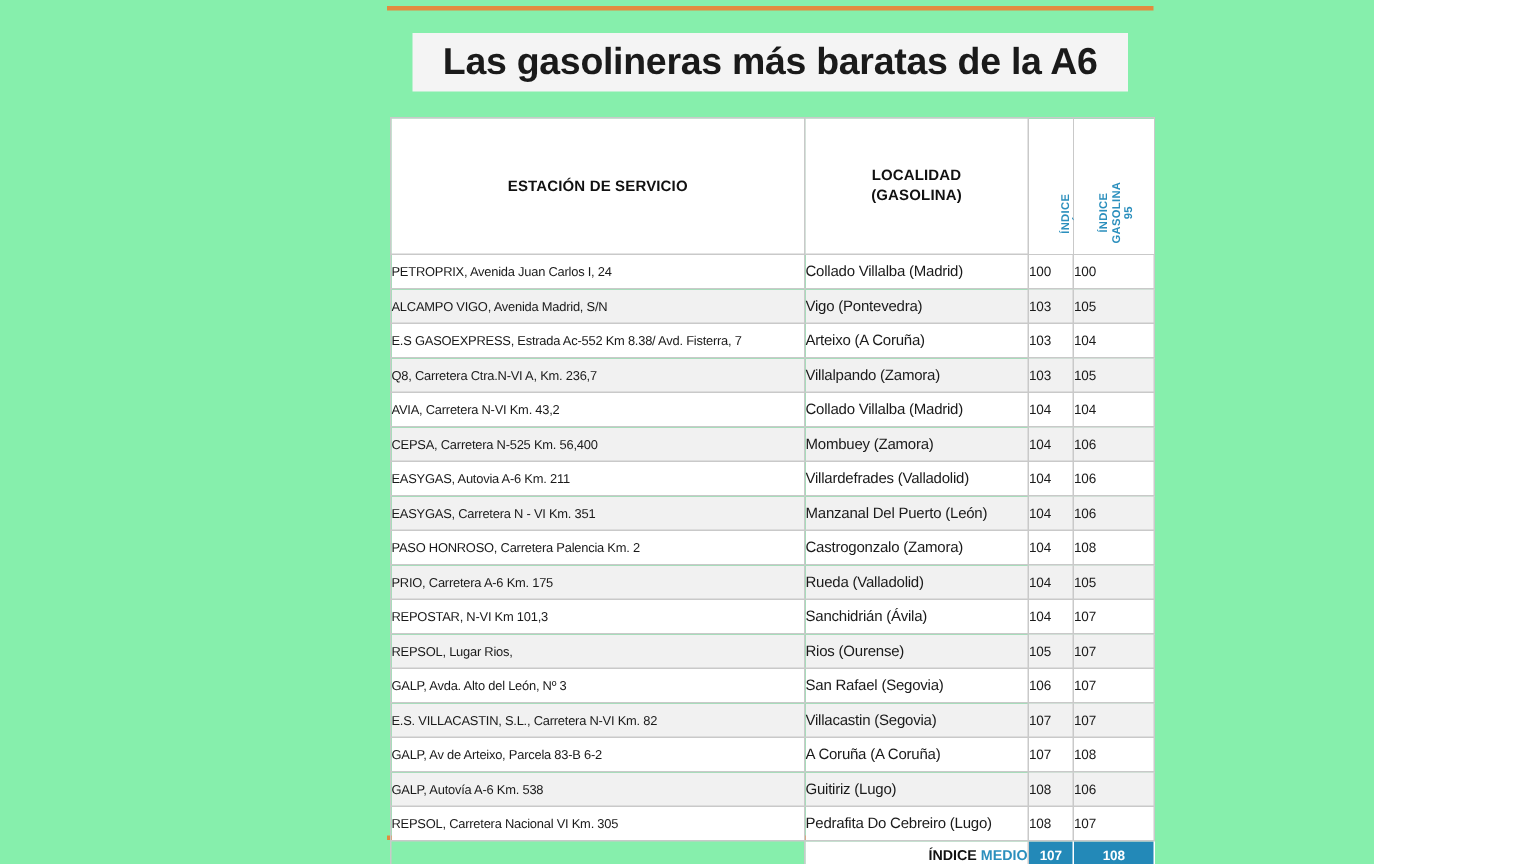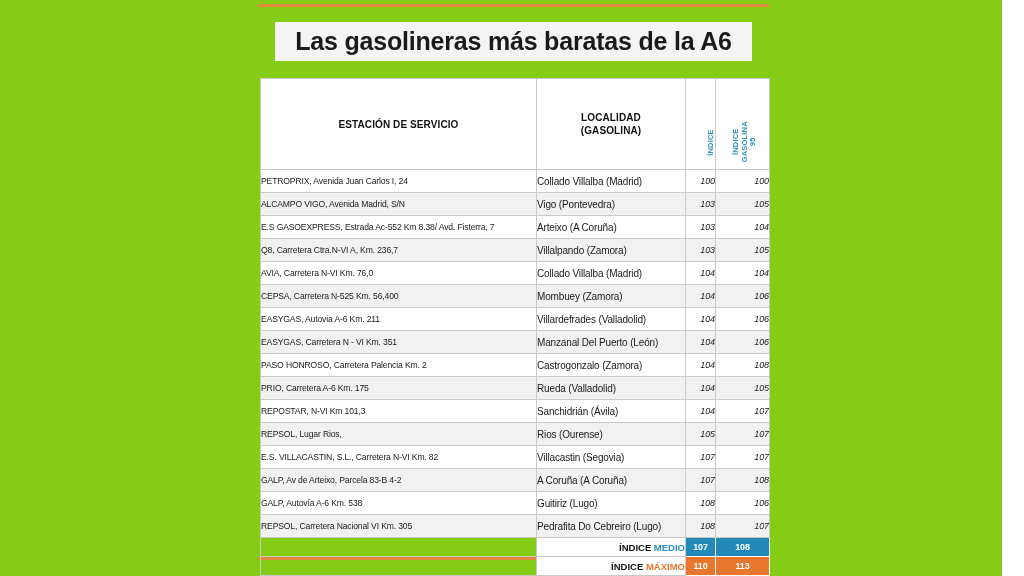--- a/index.html
+++ b/index.html
@@ -10,23 +10,23 @@
     height: 576px;
     overflow: hidden;
   }
   body {
     font-family: "Liberation Sans", sans-serif;
     -webkit-font-smoothing: antialiased;
   }
 
   .slide {
     position: relative;
-    width: 1002px;
+    width: 916px;
     height: 576px;
-    background: #84cc16;
+    background: #86efac;
   }
 
   
   .content {
     position: absolute;
     left: 258px;
     top: 0;
     width: 511px;
     height: 576px;
   }
@@ -142,24 +142,23 @@
   }
   td.loc {
     padding-left: 7px;
     padding-right: 4px;
     font-size: 10px;
     letter-spacing: -0.15px;
     white-space: nowrap;
     overflow: hidden;
   }
   td.num {
-    text-align: right;
+    text-align: left;
     font-size: 9px;
     letter-spacing: -0.1px;
-    font-style: italic;
   }
 
   
   tr.sum td { height: 18px; border-color: #c9c9c9; }
   td.sum-blank {
     background: transparent;
     border-left: 1px solid transparent;
     border-right: 1px solid transparent;
     border-top: 1px solid transparent;
     border-bottom: 1px solid transparent;
@@ -252,21 +251,21 @@
               <td class="num">103</td>
               <td class="num">104</td>
             </tr>
             <tr class="row">
               <td class="est">Q8, Carretera Ctra.N-VI A, Km. 236,7</td>
               <td class="loc">Villalpando (Zamora)</td>
               <td class="num">103</td>
               <td class="num">105</td>
             </tr>
             <tr class="row">
-              <td class="est">AVIA, Carretera N-VI Km. 76,0</td>
+              <td class="est">AVIA, Carretera N-VI Km. 43,2</td>
               <td class="loc">Collado Villalba (Madrid)</td>
               <td class="num">104</td>
               <td class="num">104</td>
             </tr>
             <tr class="row">
               <td class="est">CEPSA, Carretera N-525 Km. 56,400</td>
               <td class="loc">Mombuey (Zamora)</td>
               <td class="num">104</td>
               <td class="num">106</td>
             </tr>
@@ -300,27 +299,33 @@
               <td class="num">104</td>
               <td class="num">107</td>
             </tr>
             <tr class="row">
               <td class="est">REPSOL, Lugar Rios,</td>
               <td class="loc">Rios (Ourense)</td>
               <td class="num">105</td>
               <td class="num">107</td>
             </tr>
             <tr class="row">
+              <td class="est">GALP, Avda. Alto del León, Nº 3</td>
+              <td class="loc">San Rafael (Segovia)</td>
+              <td class="num">106</td>
+              <td class="num">107</td>
+            </tr>
+            <tr class="row">
               <td class="est">E.S. VILLACASTIN, S.L., Carretera N-VI Km. 82</td>
               <td class="loc">Villacastin (Segovia)</td>
               <td class="num">107</td>
               <td class="num">107</td>
             </tr>
             <tr class="row">
-              <td class="est">GALP, Av de Arteixo, Parcela 83-B 4-2</td>
+              <td class="est">GALP, Av de Arteixo, Parcela 83-B 6-2</td>
               <td class="loc">A Coruña  (A Coruña)</td>
               <td class="num">107</td>
               <td class="num">108</td>
             </tr>
             <tr class="row">
               <td class="est">GALP, Autovía A-6 Km. 538</td>
               <td class="loc">Guitiriz (Lugo)</td>
               <td class="num">108</td>
               <td class="num">106</td>
             </tr>

